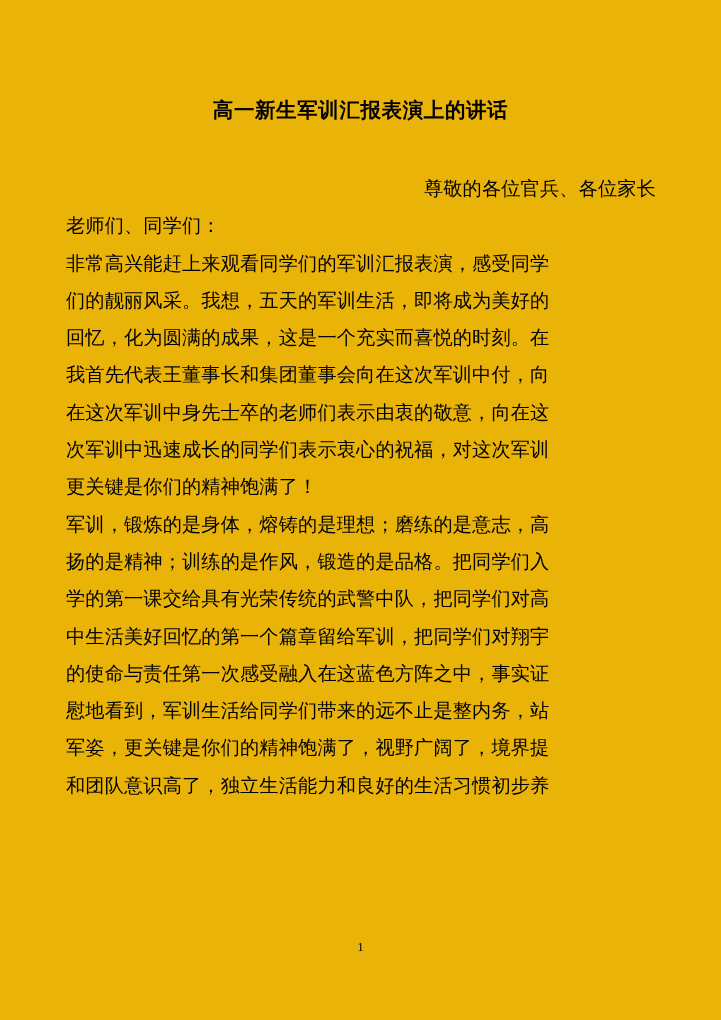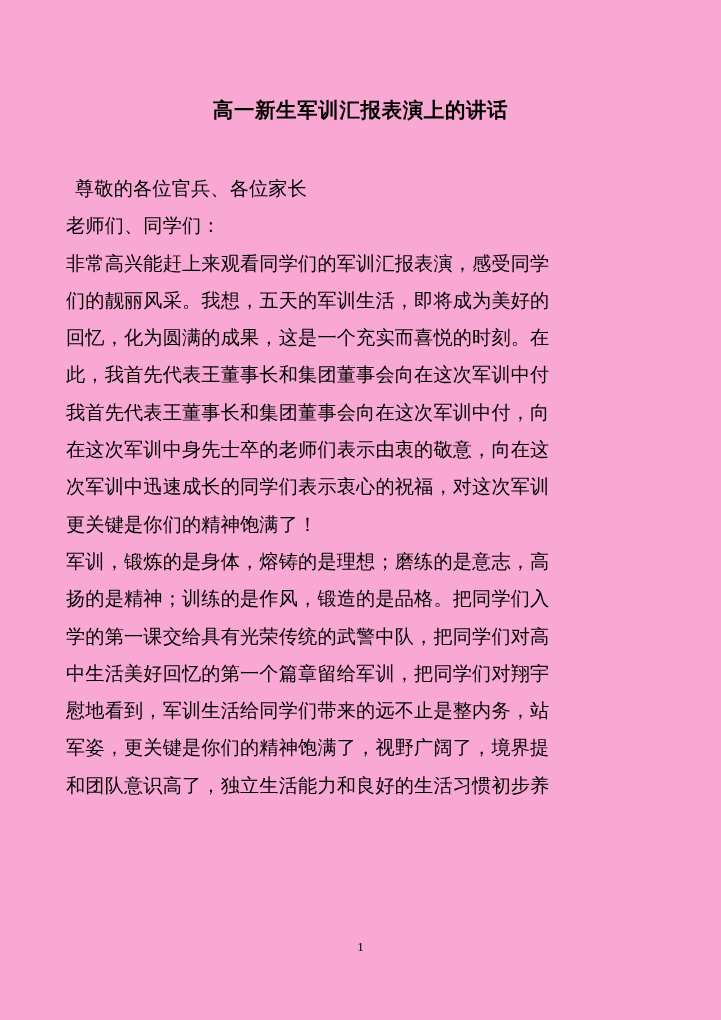--- a/index.html
+++ b/index.html
@@ -8,21 +8,21 @@
     background: #ffffff;
   }
   body {
     font-family: "Liberation Serif", "DejaVu Serif", serif;
     color: #000000;
   }
   .page {
     position: relative;
     width: 721px;
     height: 1020px;
-    background: #f9a8d4;
+    background: #eab308;
     overflow: hidden;
     box-sizing: border-box;
   }
   .doc-title {
     position: absolute;
     top: 96px;
     left: 0;
     width: 721px;
     text-align: center;
     font-size: 20.5px;
@@ -40,20 +40,21 @@
   }
   .line {
     font-size: 19.2px;
     line-height: 37.3px;
     letter-spacing: 0.15px;
     white-space: nowrap;
     font-family: "Liberation Serif", "DejaVu Serif", serif;
   }
   .line.salutation-1 {
     padding-left: 9px;
+    text-align: right;
   }
   .line.salutation-2 {
     padding-left: 0px;
   }
   .para-start {
     padding-left: 0px;
   }
   .page-number {
     position: absolute;
     top: 938px;
@@ -75,32 +76,32 @@
   <div class="body-block">
 
     <div class="line salutation-1">尊敬的各位官兵、各位家长</div>
 
     <div class="line salutation-2">老师们、同学们：</div>
 
     <div>
       <div class="line para-start">非常高兴能赶上来观看同学们的军训汇报表演，感受同学</div>
       <div class="line">们的靓丽风采。我想，五天的军训生活，即将成为美好的</div>
       <div class="line">回忆，化为圆满的成果，这是一个充实而喜悦的时刻。在</div>
-      <div class="line">此，我首先代表王董事长和集团董事会向在这次军训中付</div>
       <div class="line">我首先代表王董事长和集团董事会向在这次军训中付，向</div>
       <div class="line">在这次军训中身先士卒的老师们表示由衷的敬意，向在这</div>
       <div class="line">次军训中迅速成长的同学们表示衷心的祝福，对这次军训</div>
       <div class="line">更关键是你们的精神饱满了！</div>
     </div>
 
     <div>
       <div class="line para-start">军训，锻炼的是身体，熔铸的是理想；磨练的是意志，高</div>
       <div class="line">扬的是精神；训练的是作风，锻造的是品格。把同学们入</div>
       <div class="line">学的第一课交给具有光荣传统的武警中队，把同学们对高</div>
       <div class="line">中生活美好回忆的第一个篇章留给军训，把同学们对翔宇</div>
+      <div class="line">的使命与责任第一次感受融入在这蓝色方阵之中，事实证</div>
       <div class="line">慰地看到，军训生活给同学们带来的远不止是整内务，站</div>
       <div class="line">军姿，更关键是你们的精神饱满了，视野广阔了，境界提</div>
       <div class="line">和团队意识高了，独立生活能力和良好的生活习惯初步养</div>
     </div>
 
   </div>
 
   <div class="page-number">1</div>
 
 </div>

